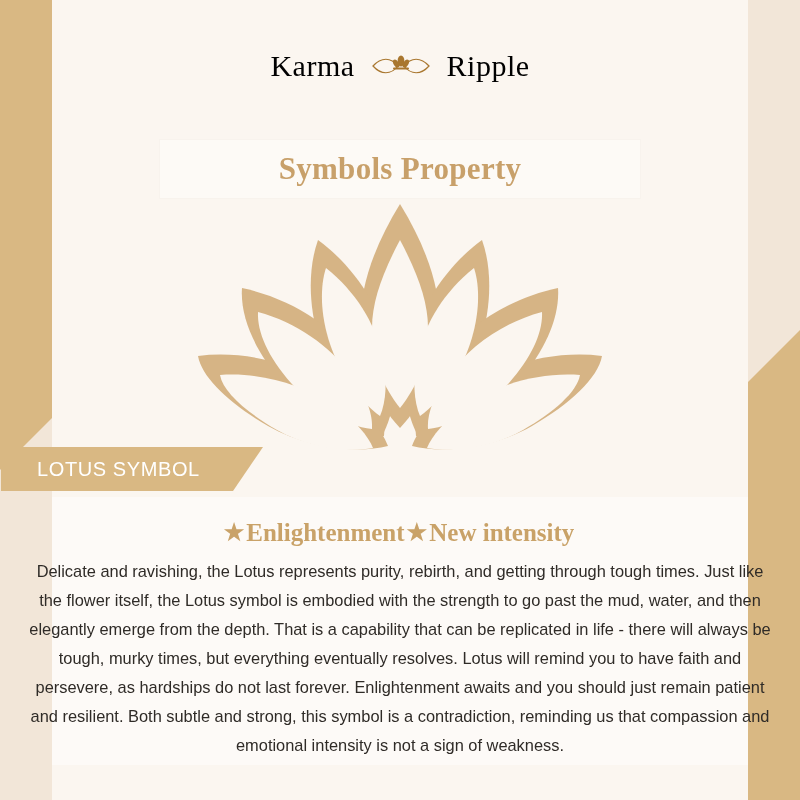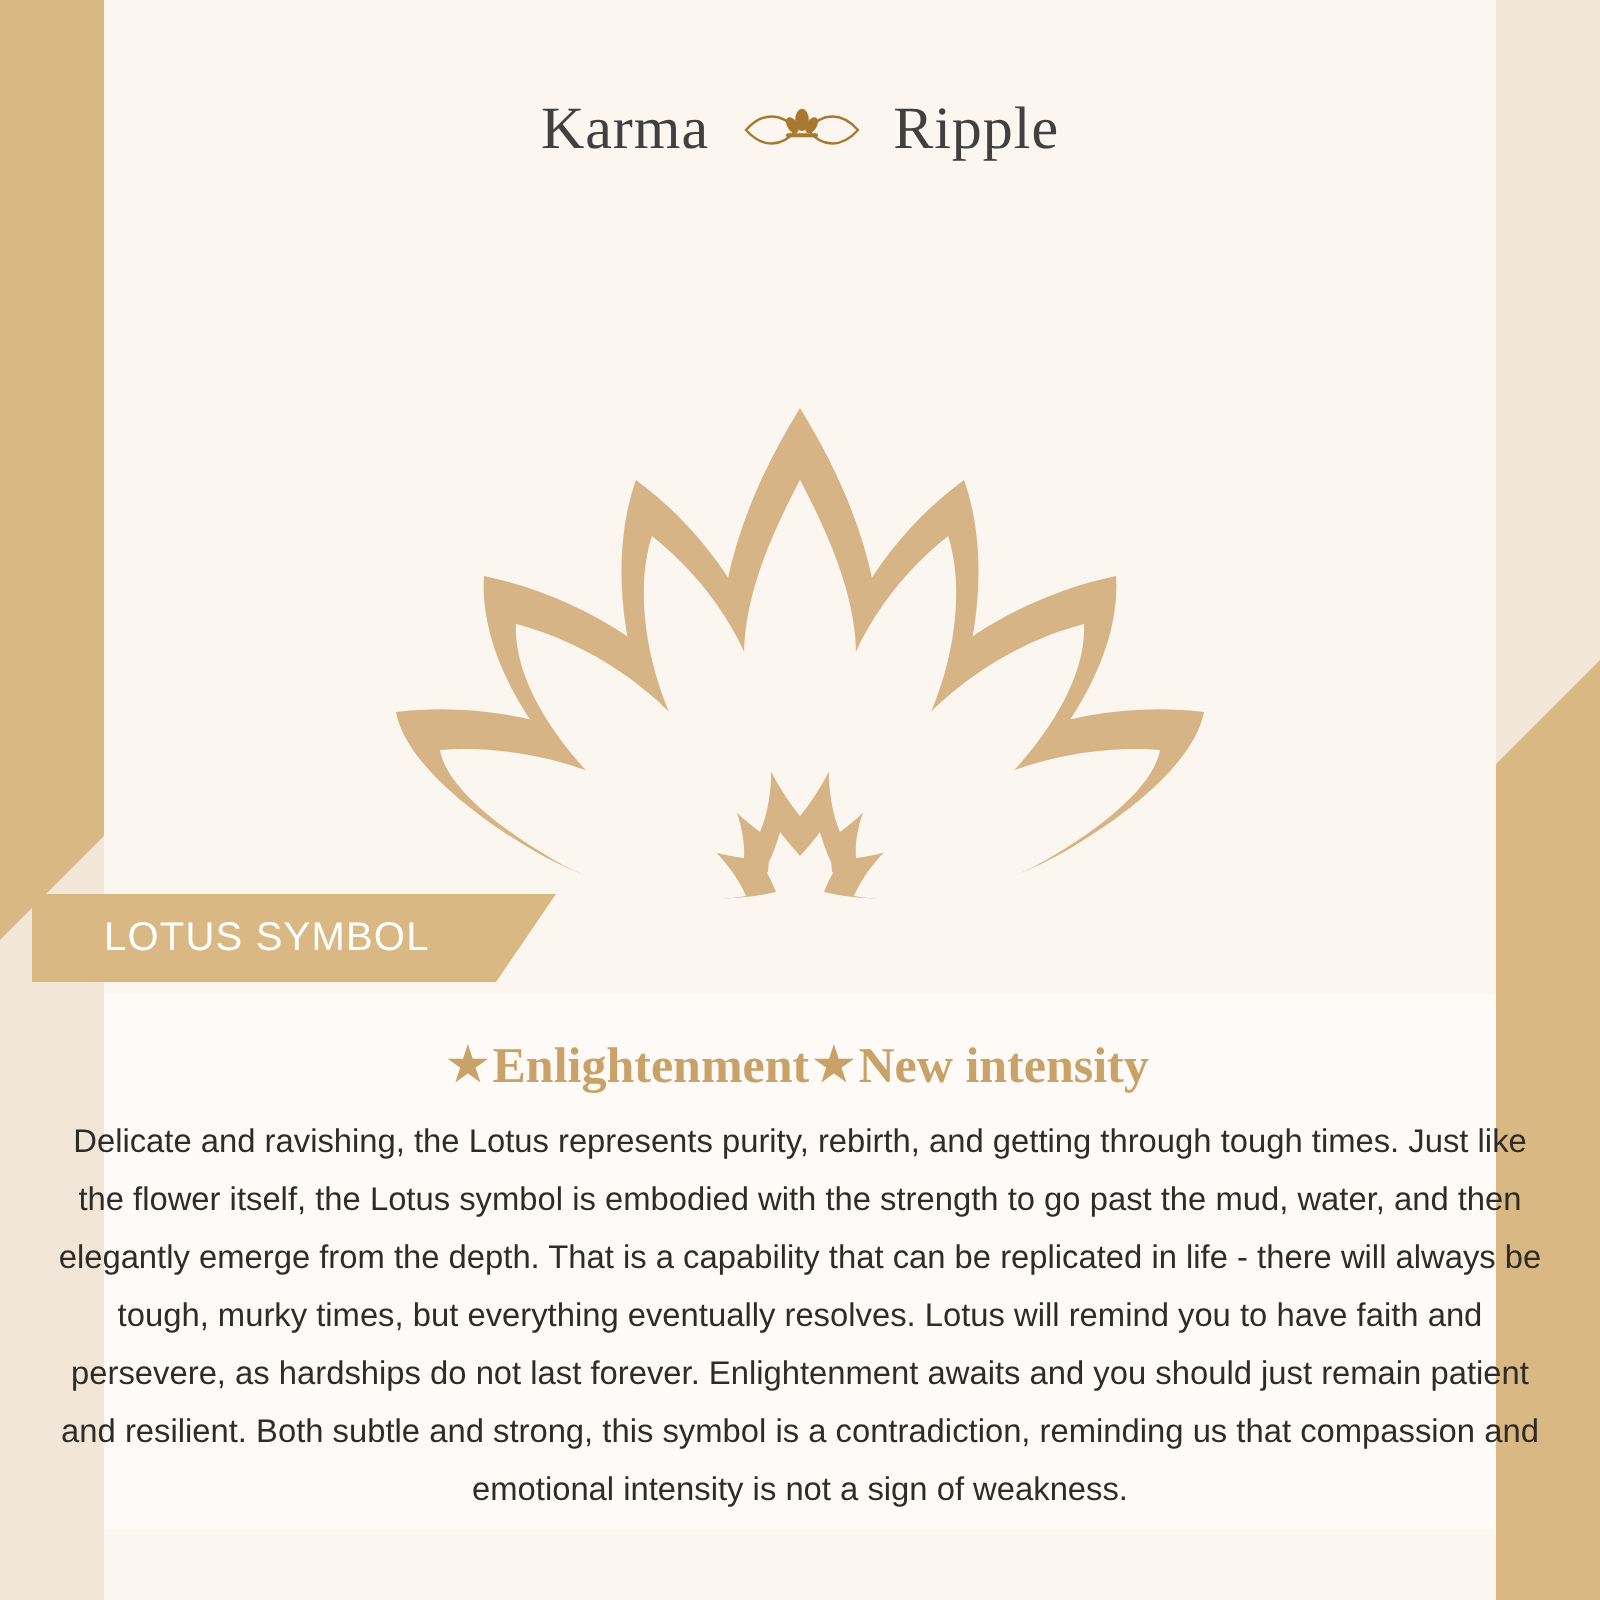--- a/index.html
+++ b/index.html
@@ -79,21 +79,21 @@
     position: absolute;
     top: 46px;
     left: 0;
     width: 800px;
     text-align: center;
     z-index: 6;
   }
   .brand-text {
     font-family: "Liberation Serif", serif;
     font-size: 30px;
-    color: #404040;
+    color: #000000;
     letter-spacing: 0.5px;
     display: inline-block;
     white-space: nowrap;
   }
   .brand-word { display: inline-block; vertical-align: middle; }
   .brand-mark {
     display: inline-block;
     vertical-align: middle;
     margin: 0 8px;
     width: 60px;
@@ -129,21 +129,21 @@
     top: 196px;
     left: 190px;
     width: 420px;
     height: 290px;
     z-index: 4;
   }
 
   
   .ribbon {
     position: absolute;
-    left: 16px;
+    left: 1px;
     top: 447px;
     width: 262px;
     height: 44px;
     background: #d9b883;
     clip-path: polygon(0 0, 262px 0, 232px 44px, 0 44px);
     z-index: 7;
     display: flex;
     align-items: center;
   }
   .ribbon-text {
@@ -229,20 +229,23 @@
             <ellipse cx="25.2" cy="14.6" rx="2.6" ry="4.4" transform="rotate(-32 25.2 14.6)"></ellipse>
             <ellipse cx="34.8" cy="14.6" rx="2.6" ry="4.4" transform="rotate(32 34.8 14.6)"></ellipse>
             <rect x="22" y="18.6" width="16" height="2" rx="1"></rect>
           </g>
         </svg>
       </span>
       <span class="brand-word">Ripple</span>
     </div>
   </div>
 
+  <div class="title-band">
+    <div class="title-text">Symbols Property</div>
+  </div>
 
   <div class="lotus-wrap">
     <svg width="420" height="290" viewBox="0 0 420 290">
       <g fill="#d6b485">
 
         <path d="M210 8 C237 52, 250 92, 250 130 C250 172, 234 206, 210 232 C186 206, 170 172, 170 130 C170 92, 183 52, 210 8 Z"></path>
 
         <path d="M128 44 C166 72, 190 112, 200 152 C208 186, 204 216, 194 236 C166 218, 142 186, 130 148 C118 110, 118 72, 128 44 Z"></path>
 
         <path d="M292 44 C254 72, 230 112, 220 152 C212 186, 216 216, 226 236 C254 218, 278 186, 290 148 C302 110, 302 72, 292 44 Z"></path>

